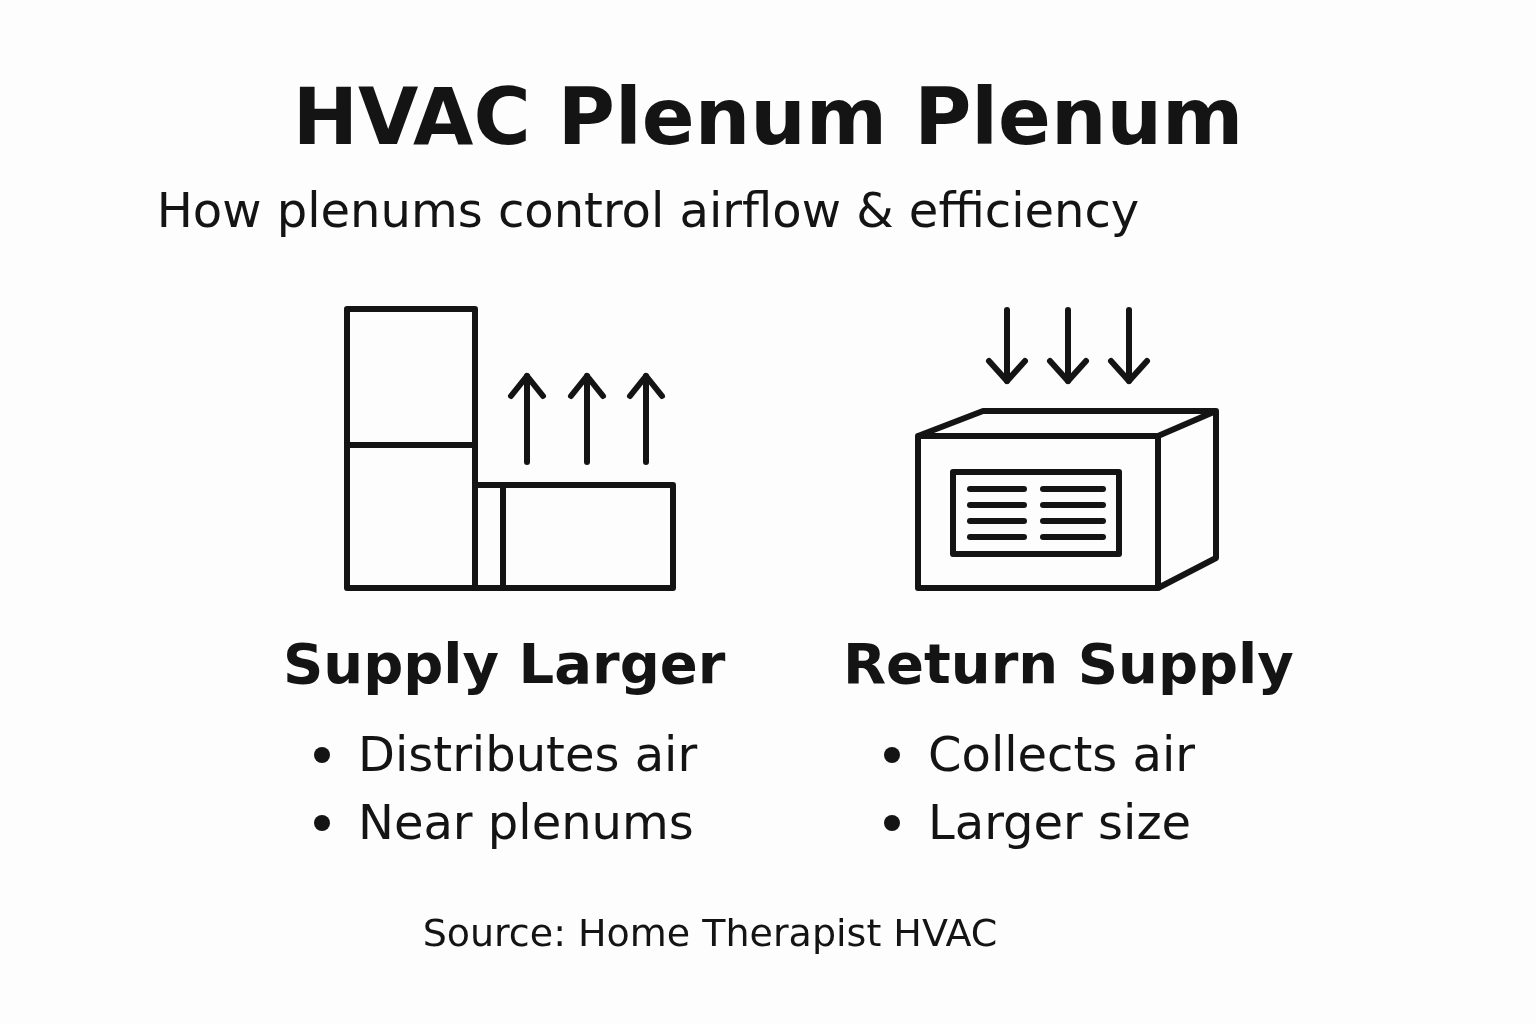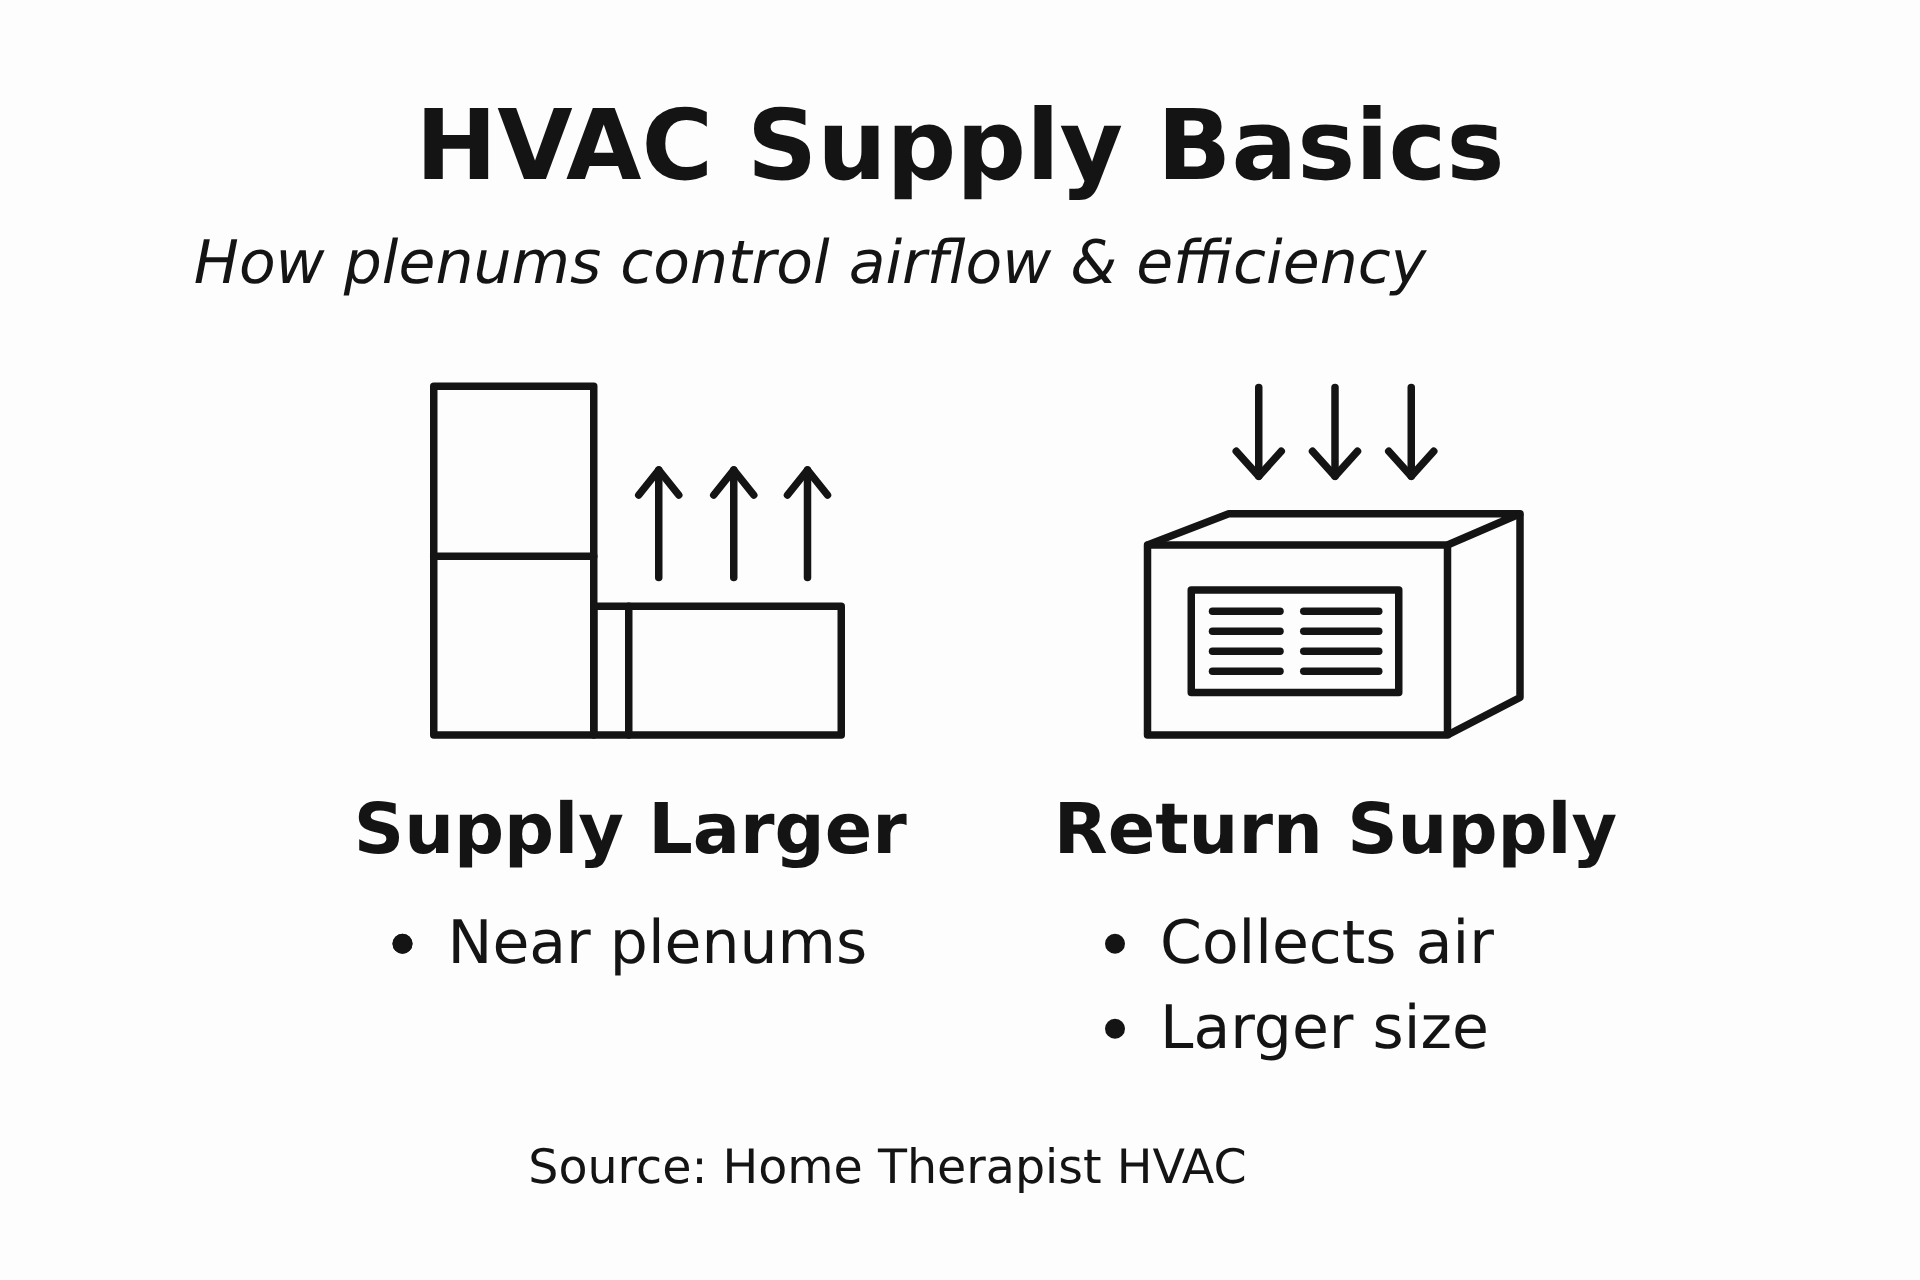--- a/index.html
+++ b/index.html
@@ -6,41 +6,41 @@
   body {
     width:1536px; height:1024px; background:#fdfdfd; position:relative; overflow:hidden;
     font-family:"DejaVu Sans", "Liberation Sans", sans-serif; color:#141414;
   }
   .title {
     position:absolute; left:0; width:1536px; top:78px; text-align:center;
     font-size:78px; font-weight:bold; letter-spacing:0px; line-height:1;
   }
   .subtitle {
     position:absolute; left:0; width:1296px; top:186px; text-align:center;
-    font-size:48px; line-height:1;font-style:italic;
+    font-size:48px; line-height:1;
   }
   svg.fig { position:absolute; }
   .sec-title {
     position:absolute; font-size:56px; font-weight:bold; line-height:1; white-space:nowrap;
   }
   ul.bullets { position:absolute; list-style:none; margin:0; padding:0; }
   ul.bullets li {
     font-size:48px; line-height:68px; white-space:nowrap; position:relative; padding-left:44px;
   }
   ul.bullets li .dot {
     position:absolute; left:0; top:27px; width:16px; height:16px; border-radius:50%; background:#141414;
   }
   .source {
     position:absolute; left:0; width:1420px; top:914px; text-align:center; font-size:38px; line-height:1;
   }
 </style>
 </head>
 <body>
 
-<div class="title">HVAC Supply Basics</div>
+<div class="title">HVAC Plenum Plenum</div>
 <div class="subtitle">How plenums control airflow &amp; efficiency</div>
 
 <svg class="fig" style="left:330px; top:290px;" width="360" height="310" viewBox="330 290 360 310">
   <g fill="none" stroke="#141414" stroke-width="6" stroke-linejoin="round" stroke-linecap="round">
     <rect x="347" y="309" width="128" height="279"></rect>
     <line x1="347" y1="445" x2="475" y2="445"></line>
     <rect x="475" y="485" width="198" height="103"></rect>
     <line x1="503" y1="485" x2="503" y2="588"></line>
   </g>
   <g fill="none" stroke="#141414" stroke-width="6" stroke-linecap="round" stroke-linejoin="round">
@@ -75,21 +75,21 @@
       <line x1="1043" y1="505" x2="1103" y2="505"></line>
     <line x1="970" y1="521" x2="1024" y2="521"></line>
       <line x1="1043" y1="521" x2="1103" y2="521"></line>
     <line x1="970" y1="537" x2="1024" y2="537"></line>
       <line x1="1043" y1="537" x2="1103" y2="537"></line>
   </g>
 </svg>
 
 <div class="sec-title" style="left:283px; top:636px;">Supply Larger</div>
 <ul class="bullets" style="left:314px; top:720px;">
-  <li><span class="dot"></span></li>
+  <li><span class="dot"></span><span>Distributes air</span></li>
   <li><span class="dot"></span><span>Near plenums</span></li>
 </ul>
 
 <div class="sec-title" style="left:843px; top:636px;">Return Supply</div>
 <ul class="bullets" style="left:884px; top:720px;">
   <li><span class="dot"></span><span>Collects air</span></li>
   <li><span class="dot"></span><span>Larger size</span></li>
 </ul>
 
 <div class="source">Source: Home Therapist HVAC</div>

